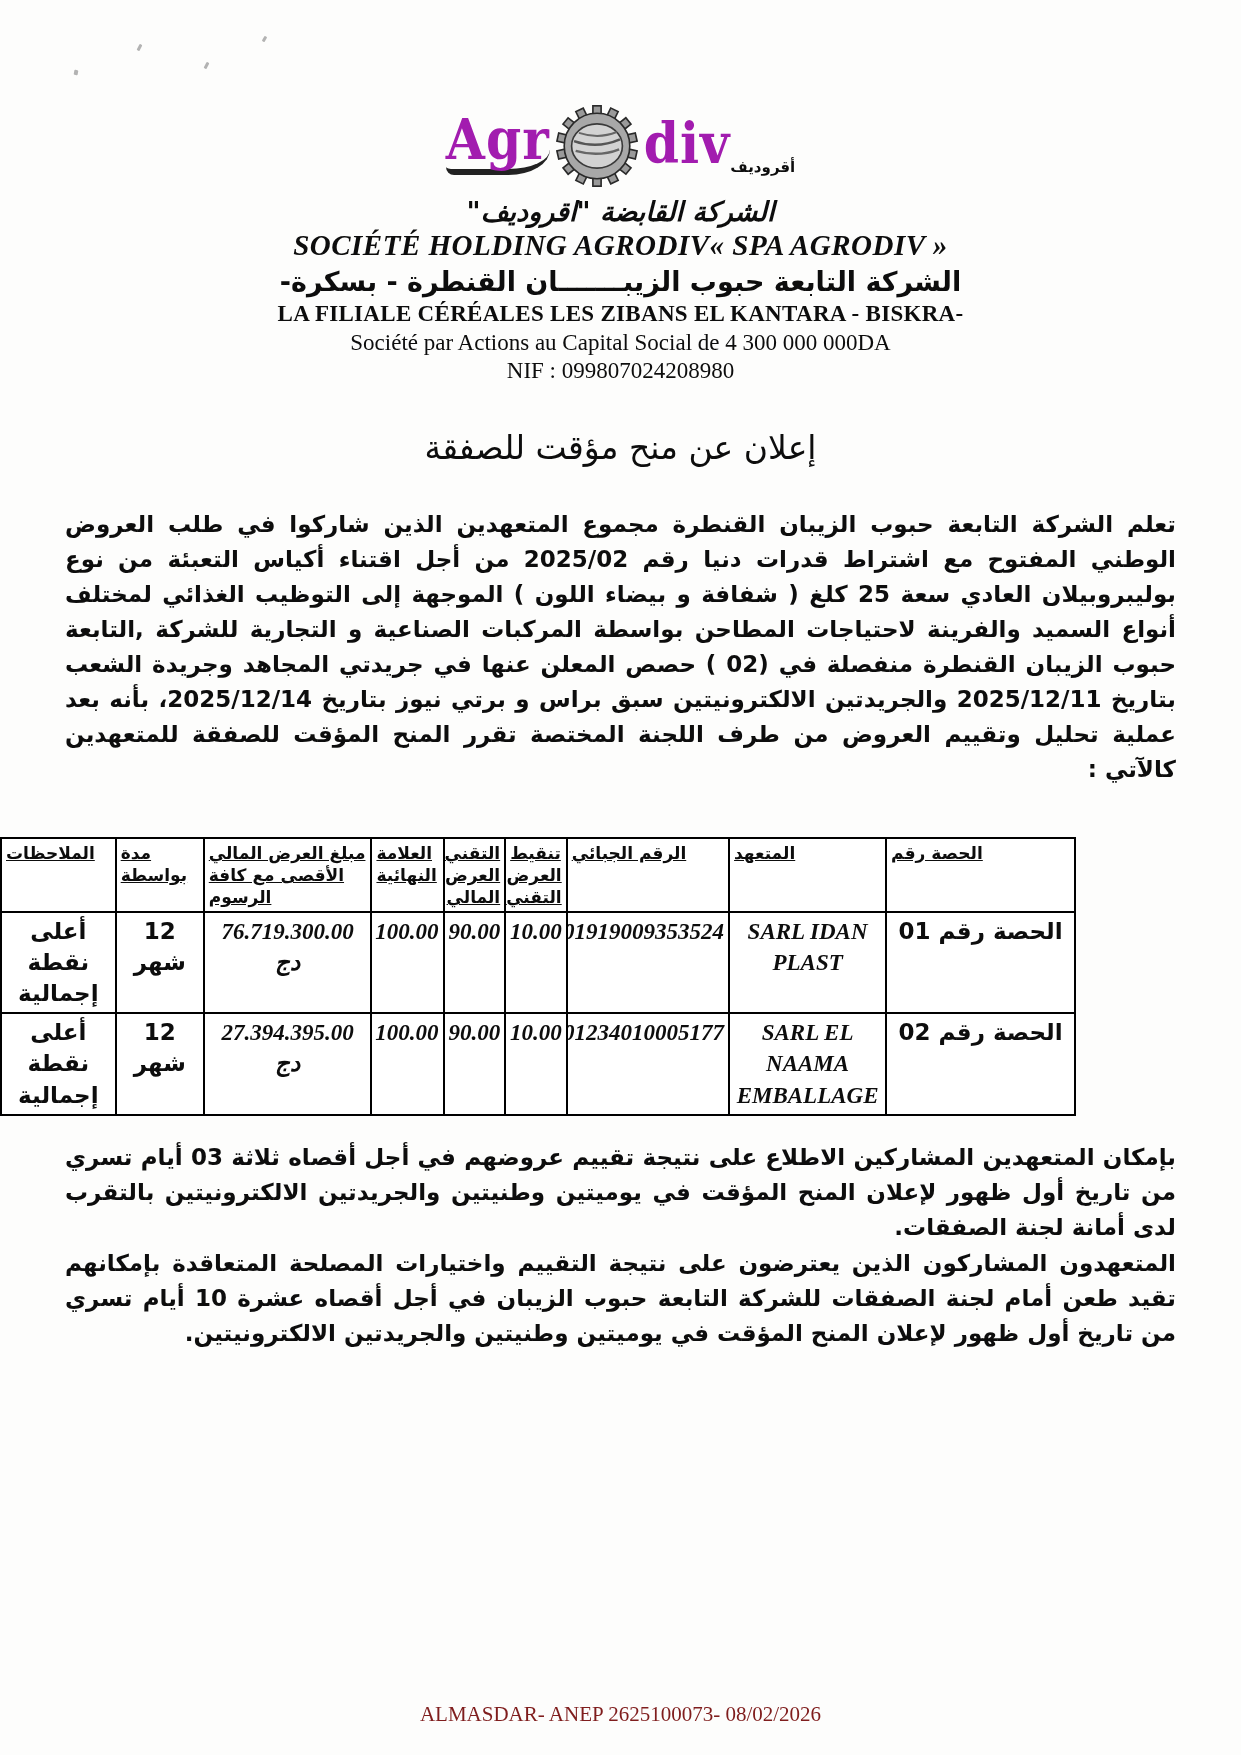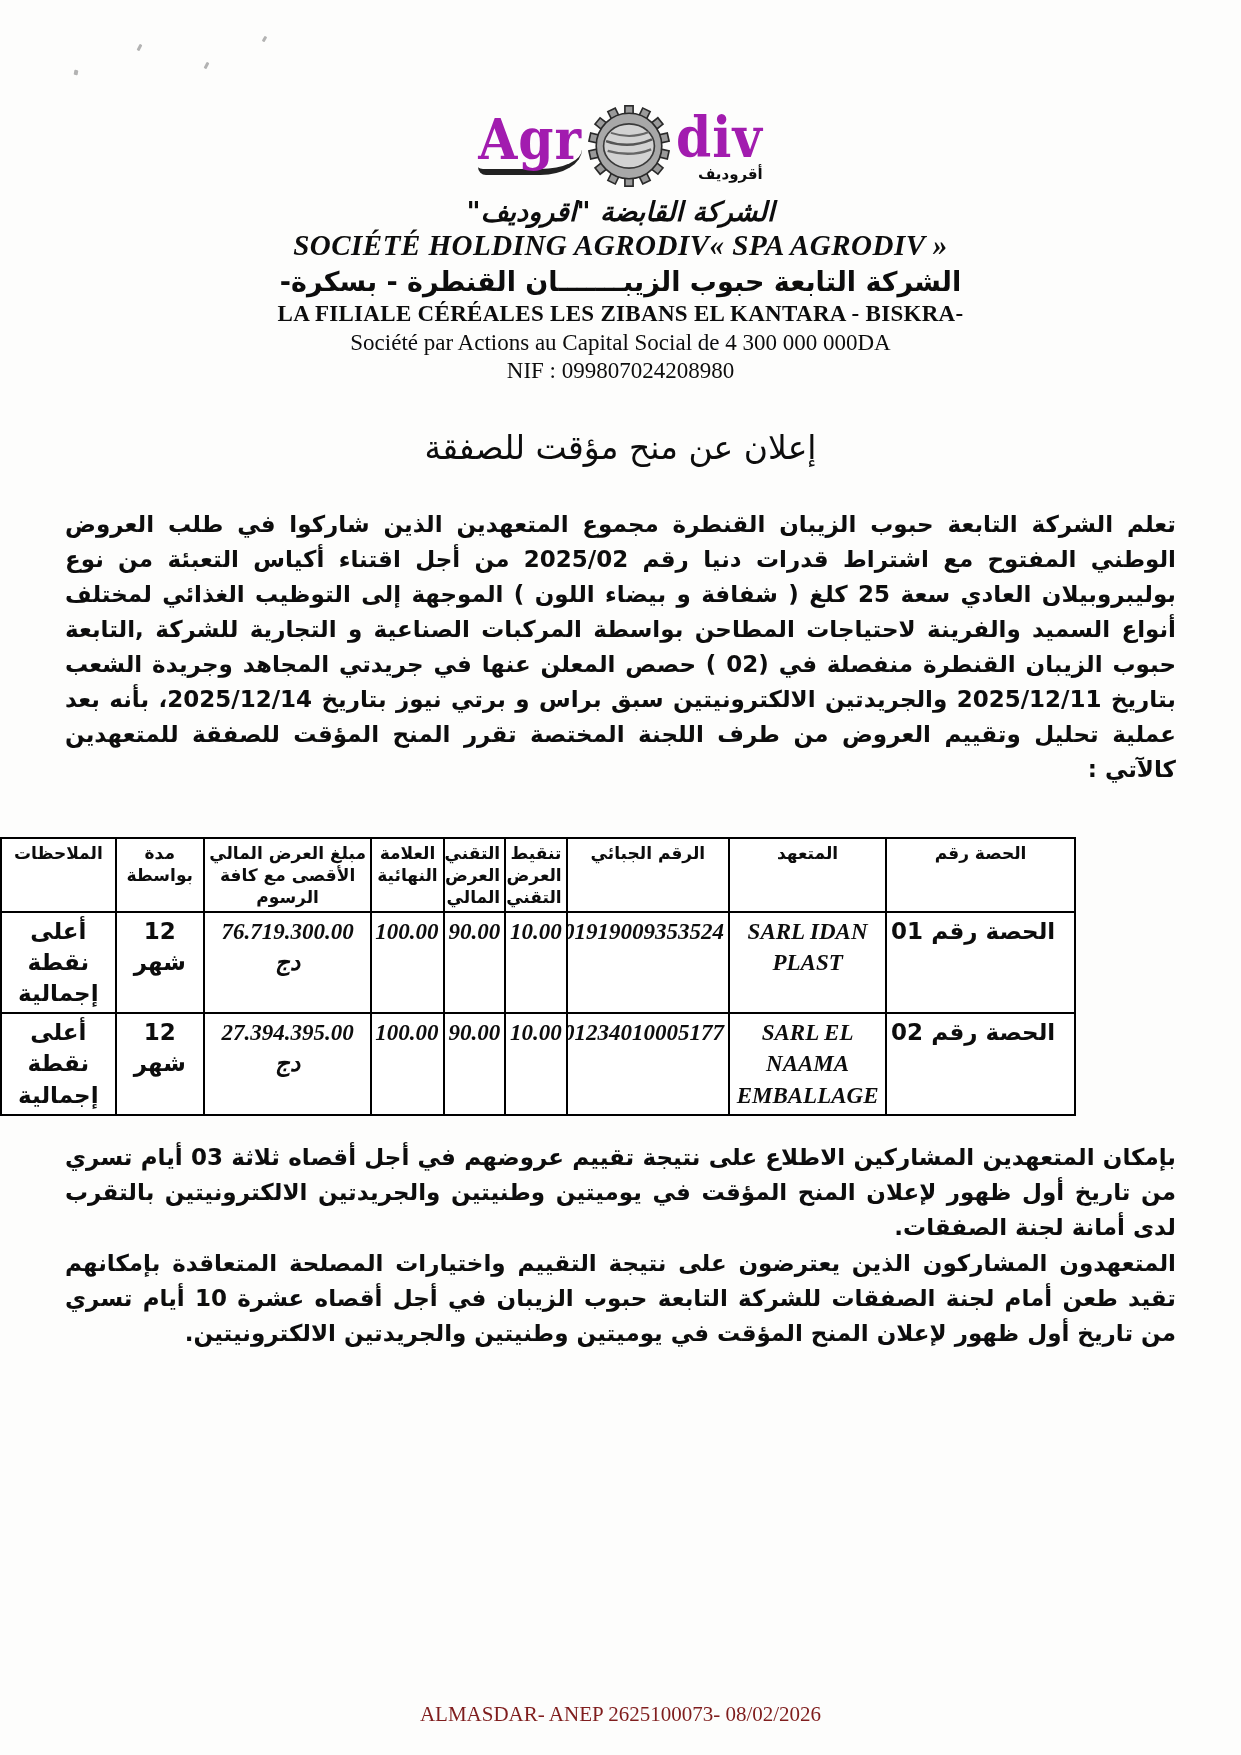--- a/index.html
+++ b/index.html
@@ -24,21 +24,21 @@
     display:flex;align-items:center;justify-content:center;
     gap:2px; height:86px; line-height:1;
     font-family:"DejaVu Serif",serif;
   }
   .logo .word{
     font-size:56px;font-weight:bold;letter-spacing:1px;
     font-stretch:condensed;color:#a21caf;
     position:relative;top:-4px;
   }
   .logo .agr{border-bottom:6px solid #222;border-radius:0 0 40% 8px;padding-bottom:2px;}
-  .logo .divwrap{display:flex;flex-direction:column;align-items:flex-end;}
+  .logo .divwrap{display:flex;flex-direction:row;align-items:flex-end;}
   .logo .ar-small{font-family:"DejaVu Sans",sans-serif;font-size:15px;font-weight:bold;margin-top:-2px;}
   .gear{margin:0 4px;}
 
   .h-ar-1{font-size:27px;font-weight:bold;font-style:italic;margin-top:6px;direction:rtl;}
   .h-fr-1{font-family:"Liberation Serif",serif;font-size:29px;font-weight:bold;font-style:italic;margin-top:2px;letter-spacing:.5px;}
   .h-ar-2{font-size:27px;font-weight:bold;margin-top:4px;direction:rtl;}
   .h-fr-2{font-family:"Liberation Serif",serif;font-size:23px;font-weight:bold;margin-top:4px;letter-spacing:.3px;}
   .h-cap{font-family:"Liberation Serif",serif;font-size:23px;margin-top:3px;}
   .h-nif{font-family:"Liberation Serif",serif;font-size:23px;margin-top:2px;}
 
@@ -66,27 +66,27 @@
     background:#fff;
   }
   table.results th,table.results td{
     border:2px solid #000;
     padding:3px 4px;
     vertical-align:top;
     overflow:hidden;
   }
   table.results th{
     font-size:17px;font-weight:bold;line-height:1.3;
-    text-align:center;height:66px;
+    text-align:left;height:66px;text-decoration:underline;
   }
   table.results td{font-size:23px;line-height:1.35;height:50px;}
   .col-lot{width:178px;} .col-sup{width:148px;} .col-tax{width:153px;}
   .col-tech{width:58px;} .col-fin{width:58px;} .col-final{width:68px;}
   .col-amount{width:158px;} .col-dur{width:83px;} .col-notes{width:108px;}
-  th.right,td.right{text-align:left;}
+  th.right,td.right{text-align:center;}
   td.c{text-align:center;}
   .latin-num{font-family:"Liberation Serif","DejaVu Sans",serif;font-style:italic;font-weight:bold;font-size:18px;}
   td.supplier{font-family:"Liberation Serif","DejaVu Sans",serif;font-style:italic;font-weight:bold;text-align:center;font-size:18px;line-height:1.2;padding-top:6px;}
   td.lotcell{font-weight:bold;font-size:18px;}
   td.duration{font-weight:bold;font-size:20px;text-align:center;}
   td.amount{text-align:center;}
   td.notes{font-weight:bold;text-align:center;font-size:17px;line-height:1.35;}
 
   .footer{
     position:absolute;left:0;bottom:28px;width:100%;

